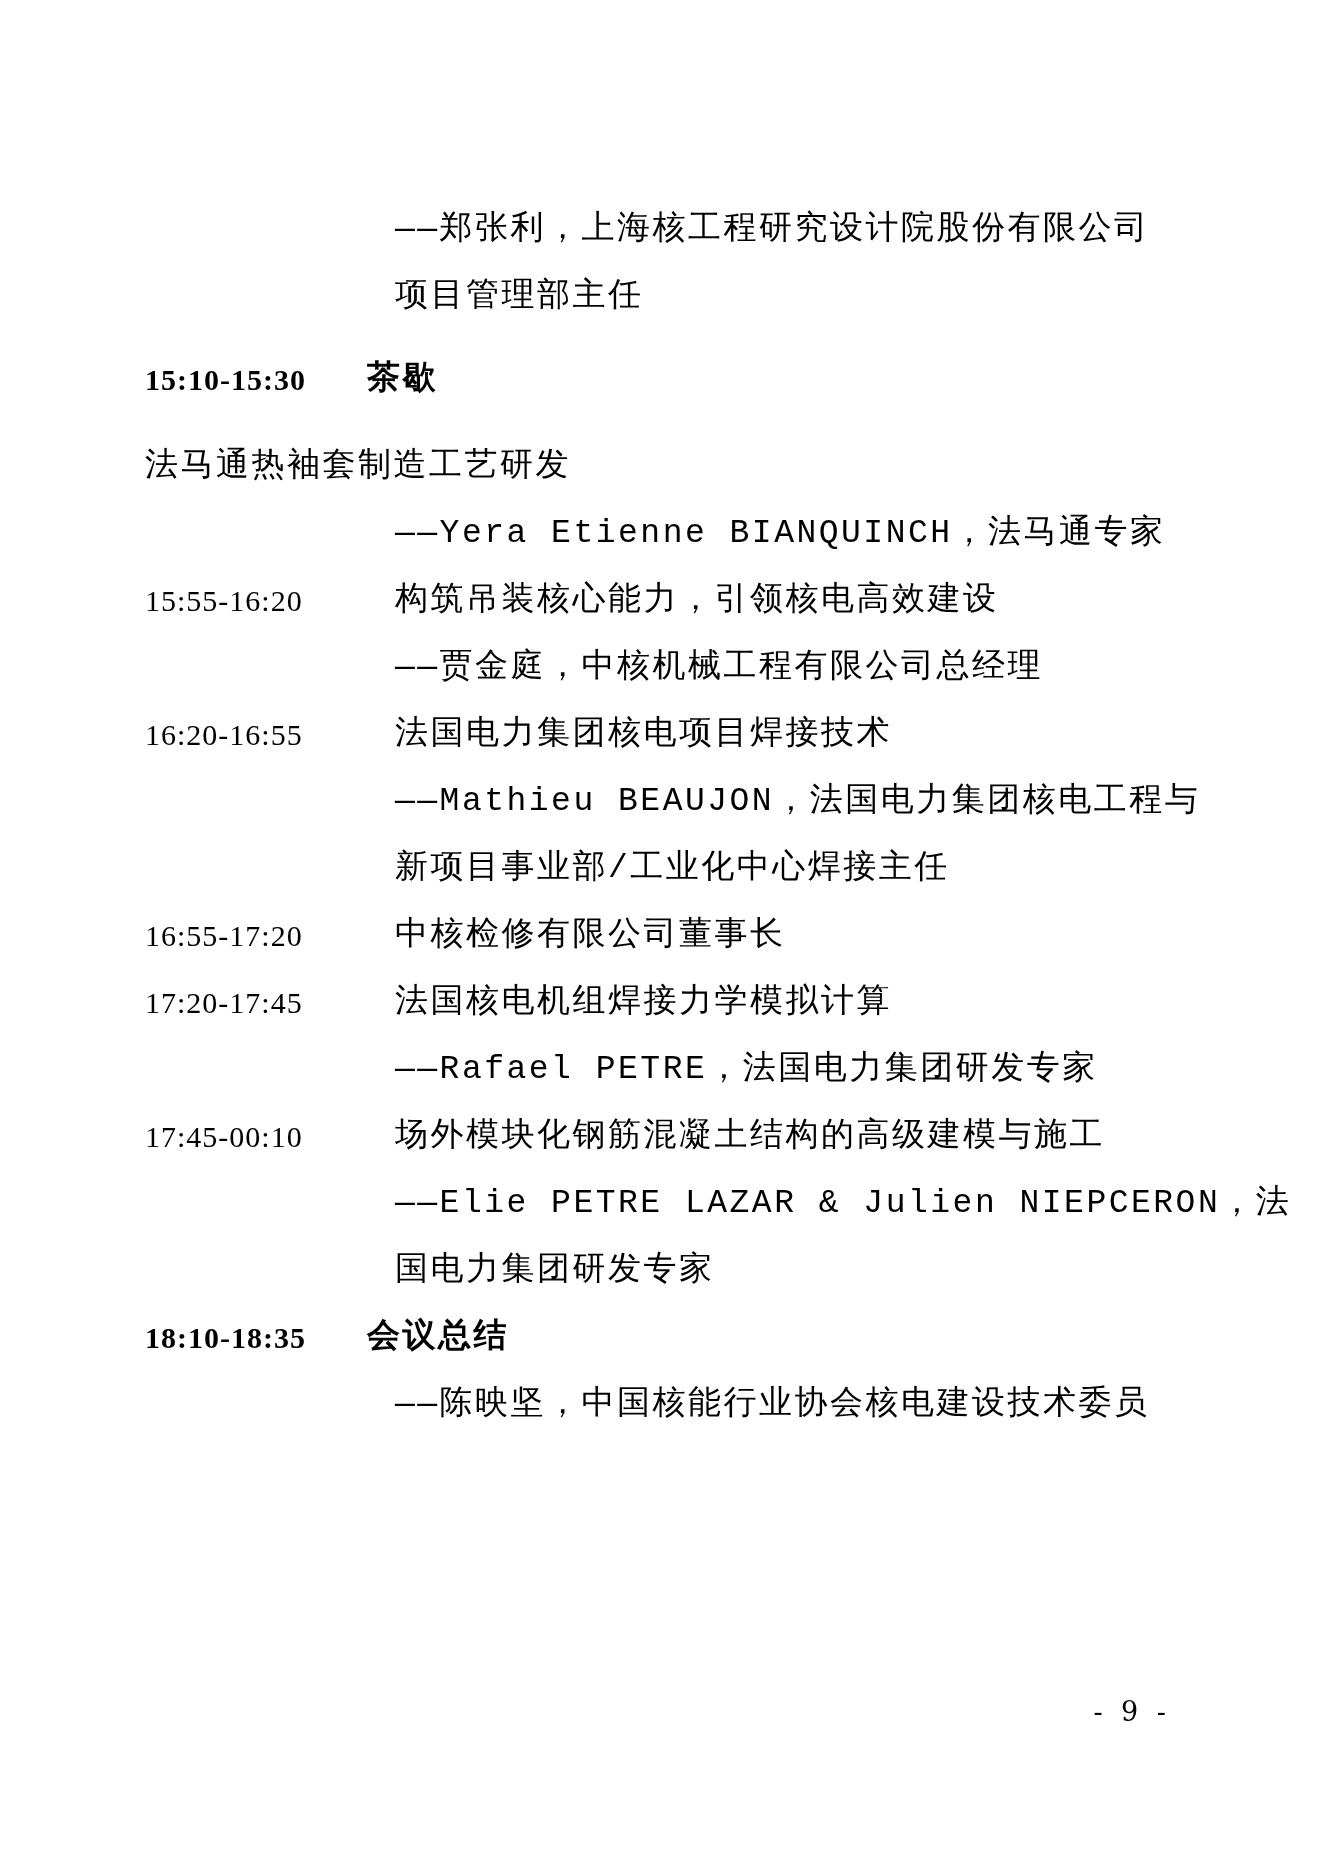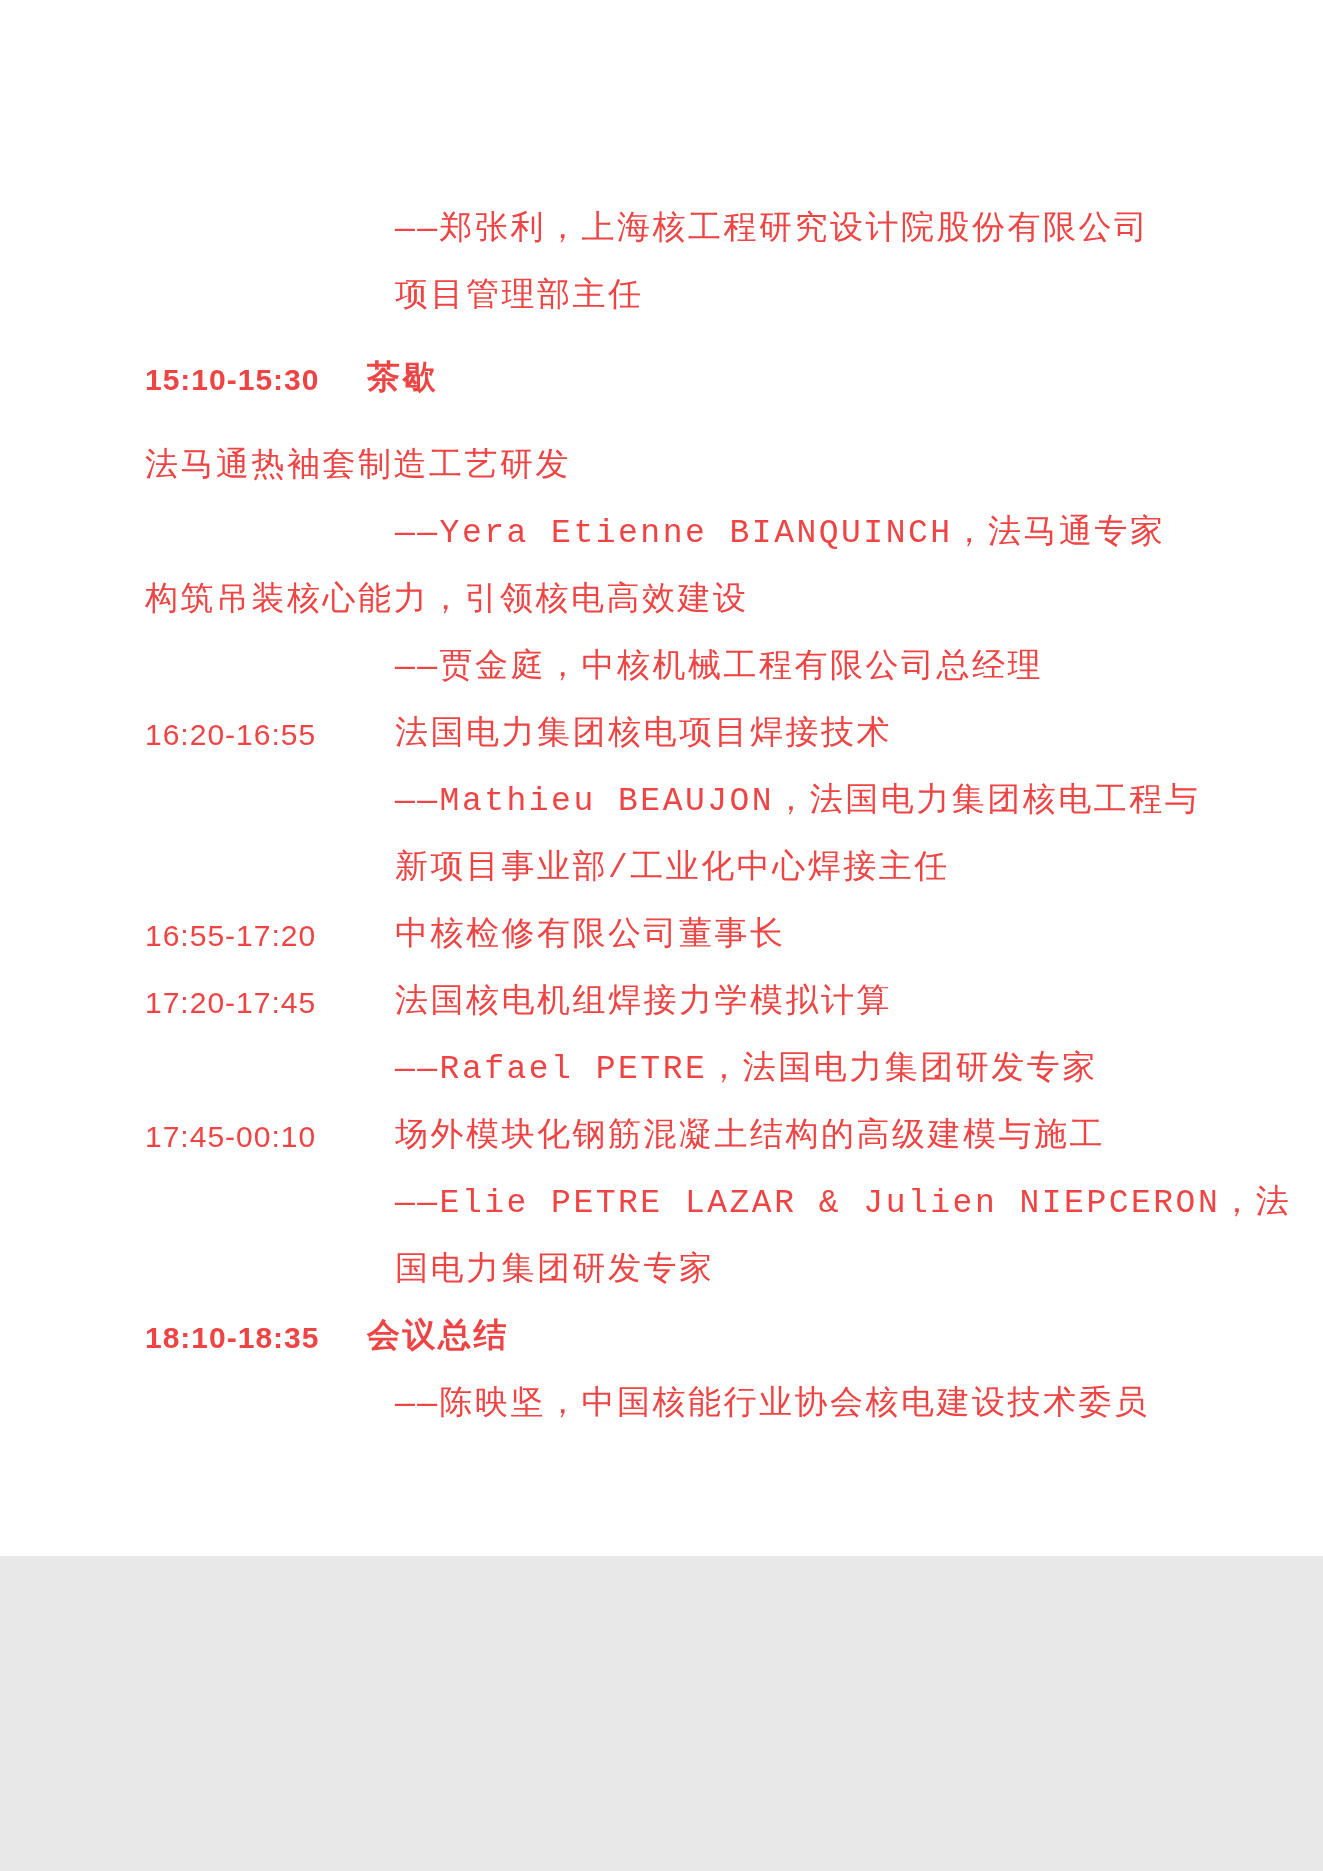--- a/index.html
+++ b/index.html
@@ -3,42 +3,42 @@
 <meta charset="utf-8">
 <style>
   html, body {
     margin: 0;
     padding: 0;
     background: #e8e8e8;
   }
   .page {
     position: relative;
     width: 1323px;
-    height: 1556px;
+    height: 1871px;
     margin: 0 auto;
     background: #ffffff;
-    color: #ef4444;
+    color: #000000;
     overflow: hidden;
   }
   .agenda {
     position: absolute;
     left: 145px;
     top: 196px;
     right: 60px;
   }
   .row {
     display: flex;
     height: 67px;
     white-space: nowrap;
     align-items: stretch;
   }
   .cell-time {
     flex: 0 0 250px;
     width: 250px;
-    font-family: Liberation Sans, sans-serif;
+    font-family: Liberation Serif, serif;
     font-size: 30px;
     line-height: 67px;
     letter-spacing: 1px;
   }
   .cell-text {
     font-family: "Liberation Mono", "DejaVu Sans Mono", monospace;
     font-size: 33px;
     line-height: 67px;
     letter-spacing: 2.5px;
   }
@@ -84,20 +84,21 @@
     <div class="row gap-md">
       <span class="cell-text">法马通热袖套制造工艺研发</span>
     </div>
 
     <div class="row">
       <span class="cell-time"></span>
       <span class="cell-text">——Yera Etienne BIANQUINCH，法马通专家</span>
     </div>
 
     <div class="row">
+      <span class="cell-time">15:55-16:20</span>
       <span class="cell-text">构筑吊装核心能力，引领核电高效建设</span>
     </div>
 
     <div class="row">
       <span class="cell-time"></span>
       <span class="cell-text">——贾金庭，中核机械工程有限公司总经理</span>
     </div>
 
     <div class="row">
       <span class="cell-time">16:20-16:55</span>

